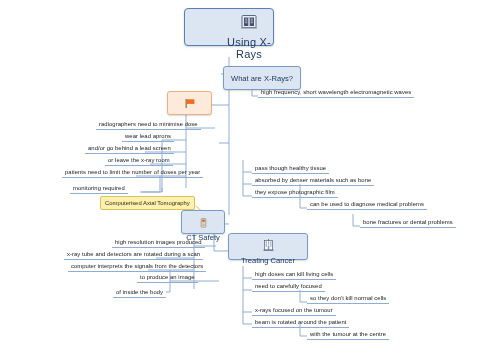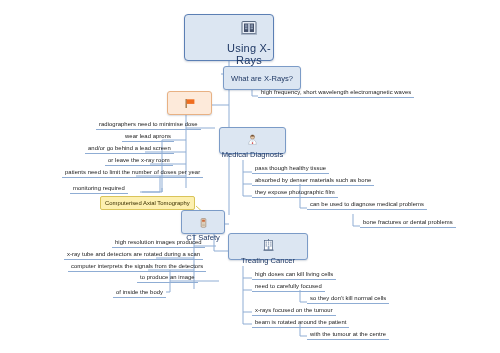--- a/index.html
+++ b/index.html
@@ -169,21 +169,21 @@
       <path d="M243,278 L252,278"></path>
       <path d="M243,278 L243,324"></path>
       <path d="M243,290 L252,290"></path>
       <path d="M243,312 L252,312"></path>
       <path d="M243,324 L252,324"></path>
       <path d="M300,290 L300,302 L307,302"></path>
       <path d="M300,324 L300,336 L307,336"></path>
     </g>
   </svg>
 
-  <div class="node-main" style="left:184px; top:14px; width:90px; height:47px;padding-left:40px;">
+  <div class="node-main" style="left:184px; top:8px; width:90px; height:38px;padding-left:40px;">
     <span class="ic">
       <svg width="18" height="16" viewBox="0 0 18 16" xmlns="http://www.w3.org/2000/svg">
         <rect x="2" y="1.5" width="14" height="12" rx="1" fill="#e9eef6" stroke="#5a6a80" stroke-width="1"></rect>
         <rect x="4" y="3.5" width="10" height="8.5" fill="#44506a"></rect>
         <rect x="8.2" y="3.5" width="1.6" height="8.5" fill="#cdd7e6"></rect>
         <rect x="5" y="4.6" width="2.4" height="1" fill="#aab8cc"></rect>
         <rect x="5" y="6.4" width="2.4" height="1" fill="#aab8cc"></rect>
         <rect x="5" y="8.2" width="2.4" height="1" fill="#aab8cc"></rect>
         <rect x="10.6" y="4.6" width="2.4" height="1" fill="#aab8cc"></rect>
         <rect x="10.6" y="6.4" width="2.4" height="1" fill="#aab8cc"></rect>
@@ -209,33 +209,20 @@
     </span>
   </div>
 
   <div class="leaf" style="left:96px; top:120px;">radiographers need to minimise dose</div>
   <div class="leaf" style="left:122px; top:132px;">wear lead aprons</div>
   <div class="leaf" style="left:85px; top:144px;">and/or go behind a lead screen</div>
   <div class="leaf" style="left:105px; top:156px;">or leave the x-ray room</div>
   <div class="leaf" style="left:62px; top:168px;">patients need to limit the number of doses per year</div>
   <div class="leaf" style="left:70px; top:184px;">monitoring required</div>
 
-  <div class="node-topic" style="left:219px; top:127px; width:67px; height:27px;">
-    <span class="ic">
-      <svg width="11" height="11" viewBox="0 0 11 11" xmlns="http://www.w3.org/2000/svg">
-        <circle cx="5.5" cy="3" r="2.1" fill="#e8c9a8" stroke="#8c6b4d" stroke-width=".5"></circle>
-        <path d="M5.5,1 a2.1,2.1 0 0 1 2.1,1.6 h-4.2 A2.1,2.1 0 0 1 5.5,1 z" fill="#6b4a30"></path>
-        <path d="M1.7,10.4 C1.7,7.3 3.4,5.6 5.5,5.6 C7.6,5.6 9.3,7.3 9.3,10.4 Z" fill="#ffffff" stroke="#9aa6b5" stroke-width=".5"></path>
-        <path d="M5.5,5.7 L4.2,7.4 L5.5,8.4 L6.8,7.4 Z" fill="#d8e2ef"></path>
-        <rect x="5.15" y="8.3" width=".7" height="1.6" fill="#cc3333"></rect>
-        <rect x="4.75" y="8.75" width="1.5" height=".7" fill="#cc3333"></rect>
-      </svg>
-    </span>
-    <div class="title">Medical Diagnosis</div>
-  </div>
 
   <div class="leaf" style="left:252px; top:164px;">pass though healthy tissue</div>
   <div class="leaf" style="left:252px; top:176px;">absorbed by denser materials such as bone</div>
   <div class="leaf" style="left:252px; top:188px;">they expose photographic film</div>
   <div class="leaf" style="left:307px; top:200px;">can be used to diagnose medical problems</div>
   <div class="leaf" style="left:360px; top:218px;">bone fractures or dental problems</div>
 
   <div class="callout" style="left:100px; top:196px;">Computerised Axial Tomography</div>
 
   <div class="node-topic" style="left:181px; top:210px; width:44px; height:24px;">

